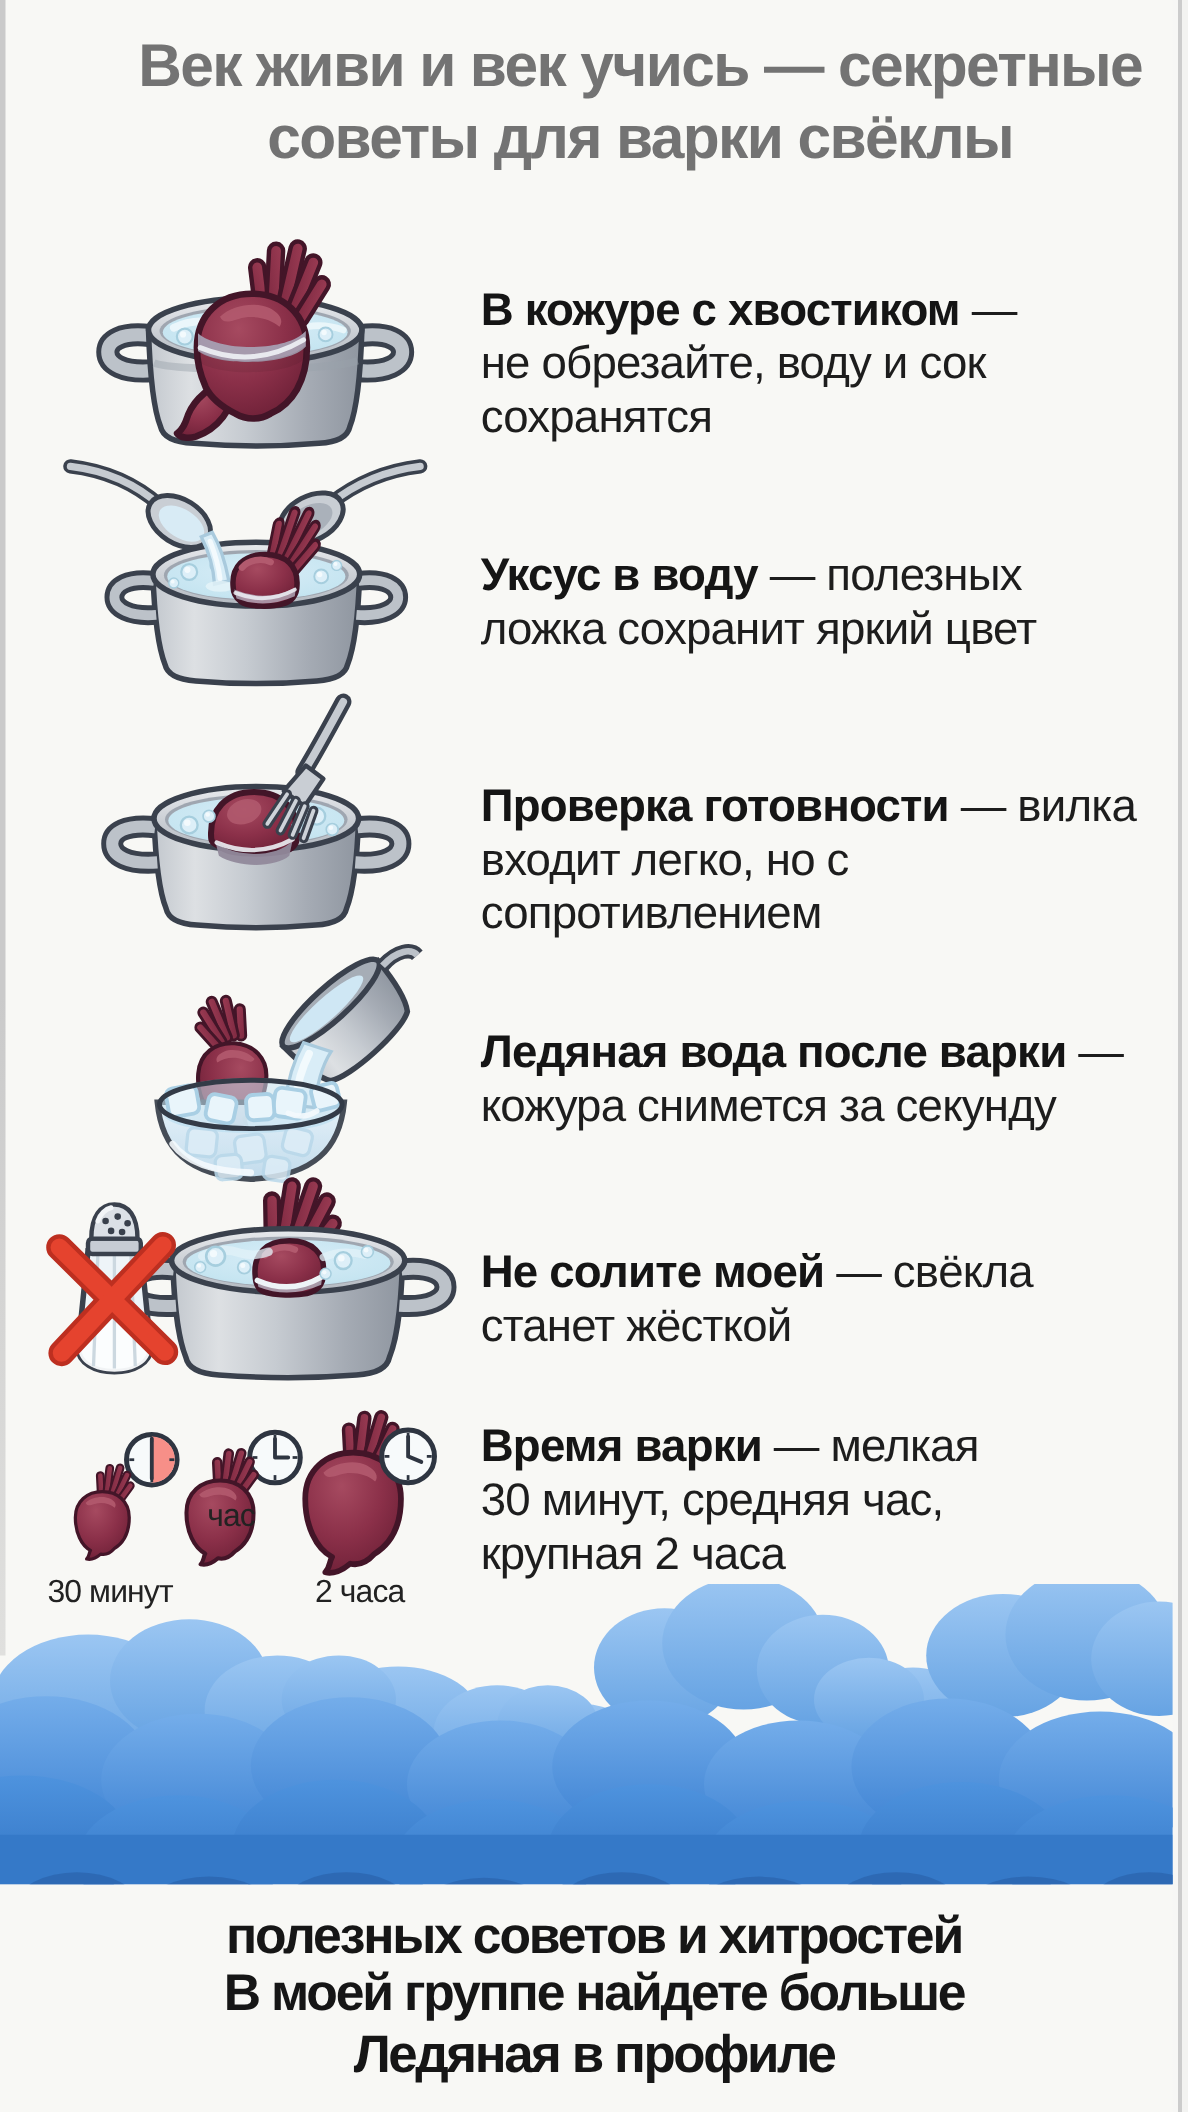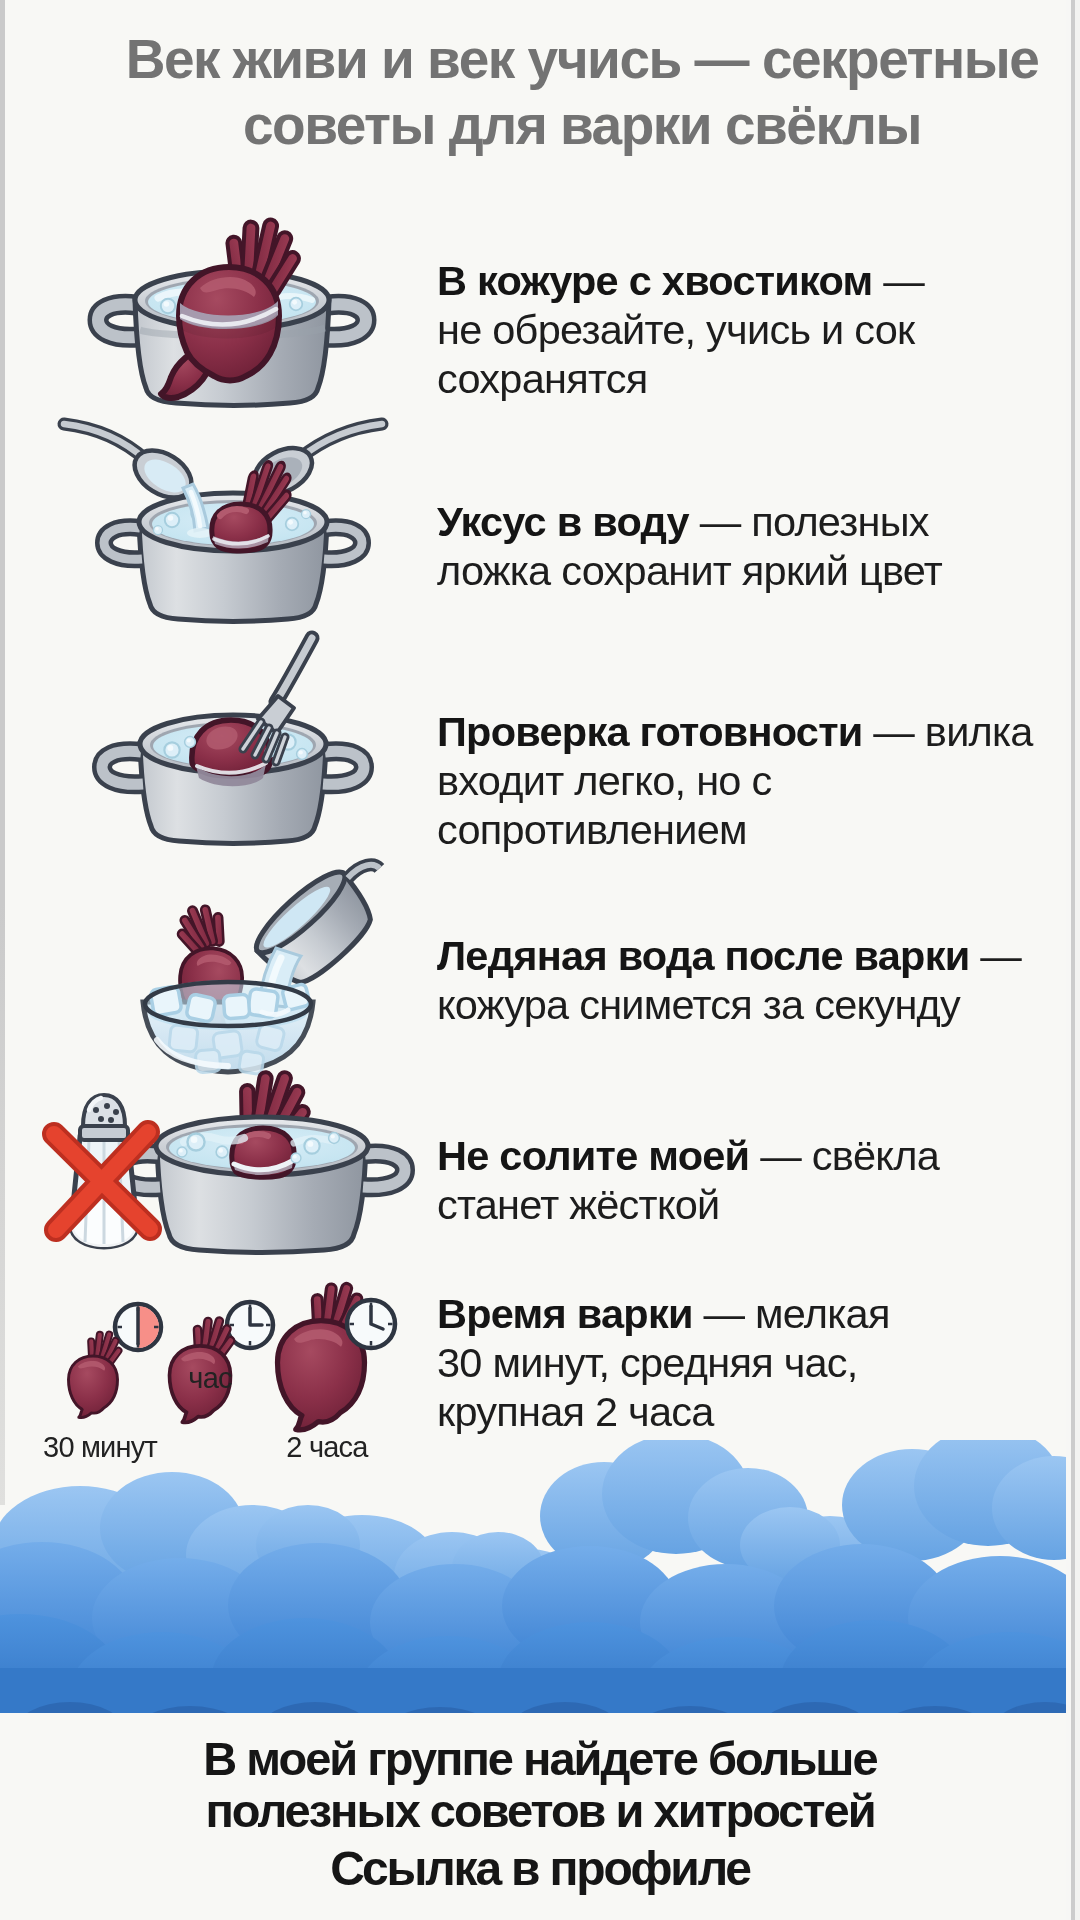--- a/index.html
+++ b/index.html
@@ -441,21 +441,21 @@
     </g>
   </svg>
 
   <div class="title">
     <div>Век живи и век учись — секретные</div>
     <div>советы для варки свёклы</div>
   </div>
 
   <div class="tip" style="top:256px">
     <div class="tip-line"><b>В кожуре с хвостиком</b><span> —</span></div>
-    <div class="tip-line"><span>не обрезайте, учись и сок</span></div>
+    <div class="tip-line"><span>не обрезайте, воду и сок</span></div>
     <div class="tip-line"><span>сохранятся</span></div>
   </div>
 
   <div class="tip" style="top:497px">
     <div class="tip-line"><b>Уксус в воду</b><span> — полезных</span></div>
     <div class="tip-line"><span>ложка сохранит яркий цвет</span></div>
   </div>
 
   <div class="tip" style="top:707px">
     <div class="tip-line"><b>Проверка готовности</b><span> — вилка</span></div>
@@ -477,17 +477,17 @@
     <div class="tip-line"><b>Время варки</b><span> — мелкая</span></div>
     <div class="tip-line"><span>30 минут, средняя час,</span></div>
     <div class="tip-line"><span>крупная 2 часа</span></div>
   </div>
 
   <div class="beet-label" style="left:100px;top:1431px">30 минут</div>
   <div class="beet-label" style="left:210px;top:1362px">час</div>
   <div class="beet-label" style="left:327px;top:1431px">2 часа</div>
 
   <div class="footer footer-main">
+    <div>полезных советов и хитростей</div>
     <div>В моей группе найдете больше</div>
-    <div>полезных советов и хитростей</div>
-  </div>
-  <div class="footer footer-sub">Ссылка в профиле</div>
+  </div>
+  <div class="footer footer-sub">Ледяная в профиле</div>
 </div>
 
 </body></html>

